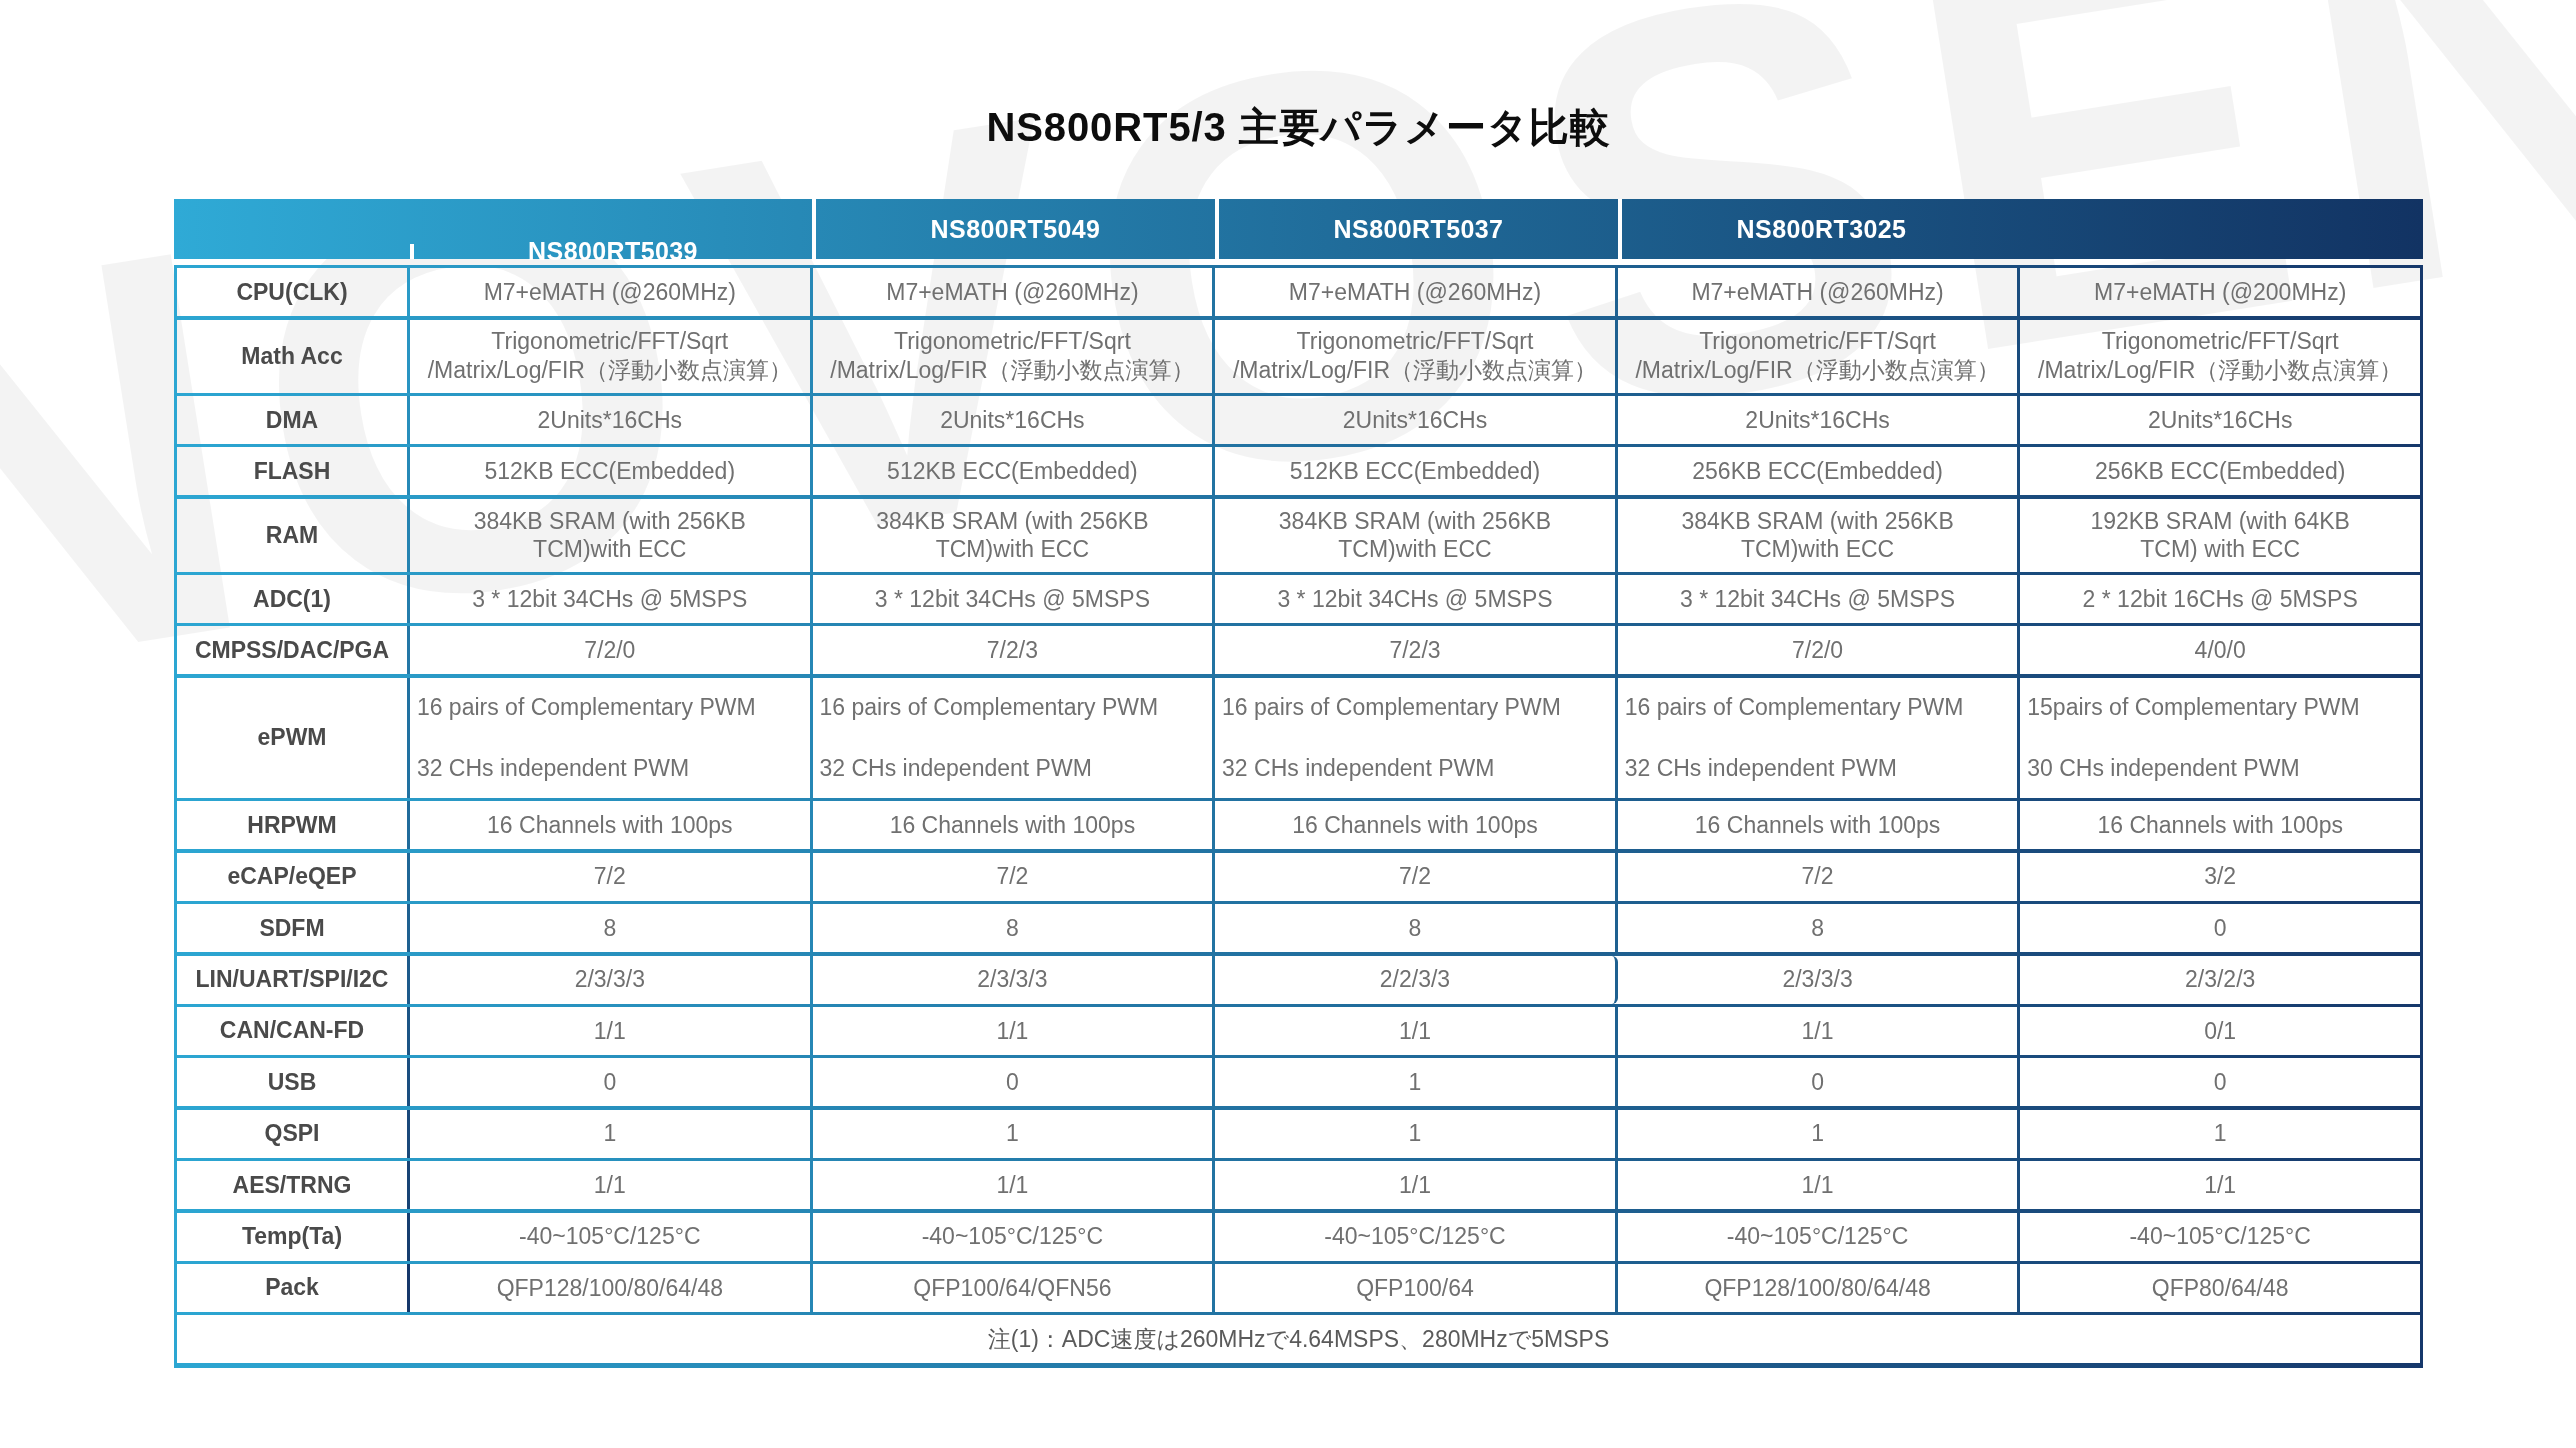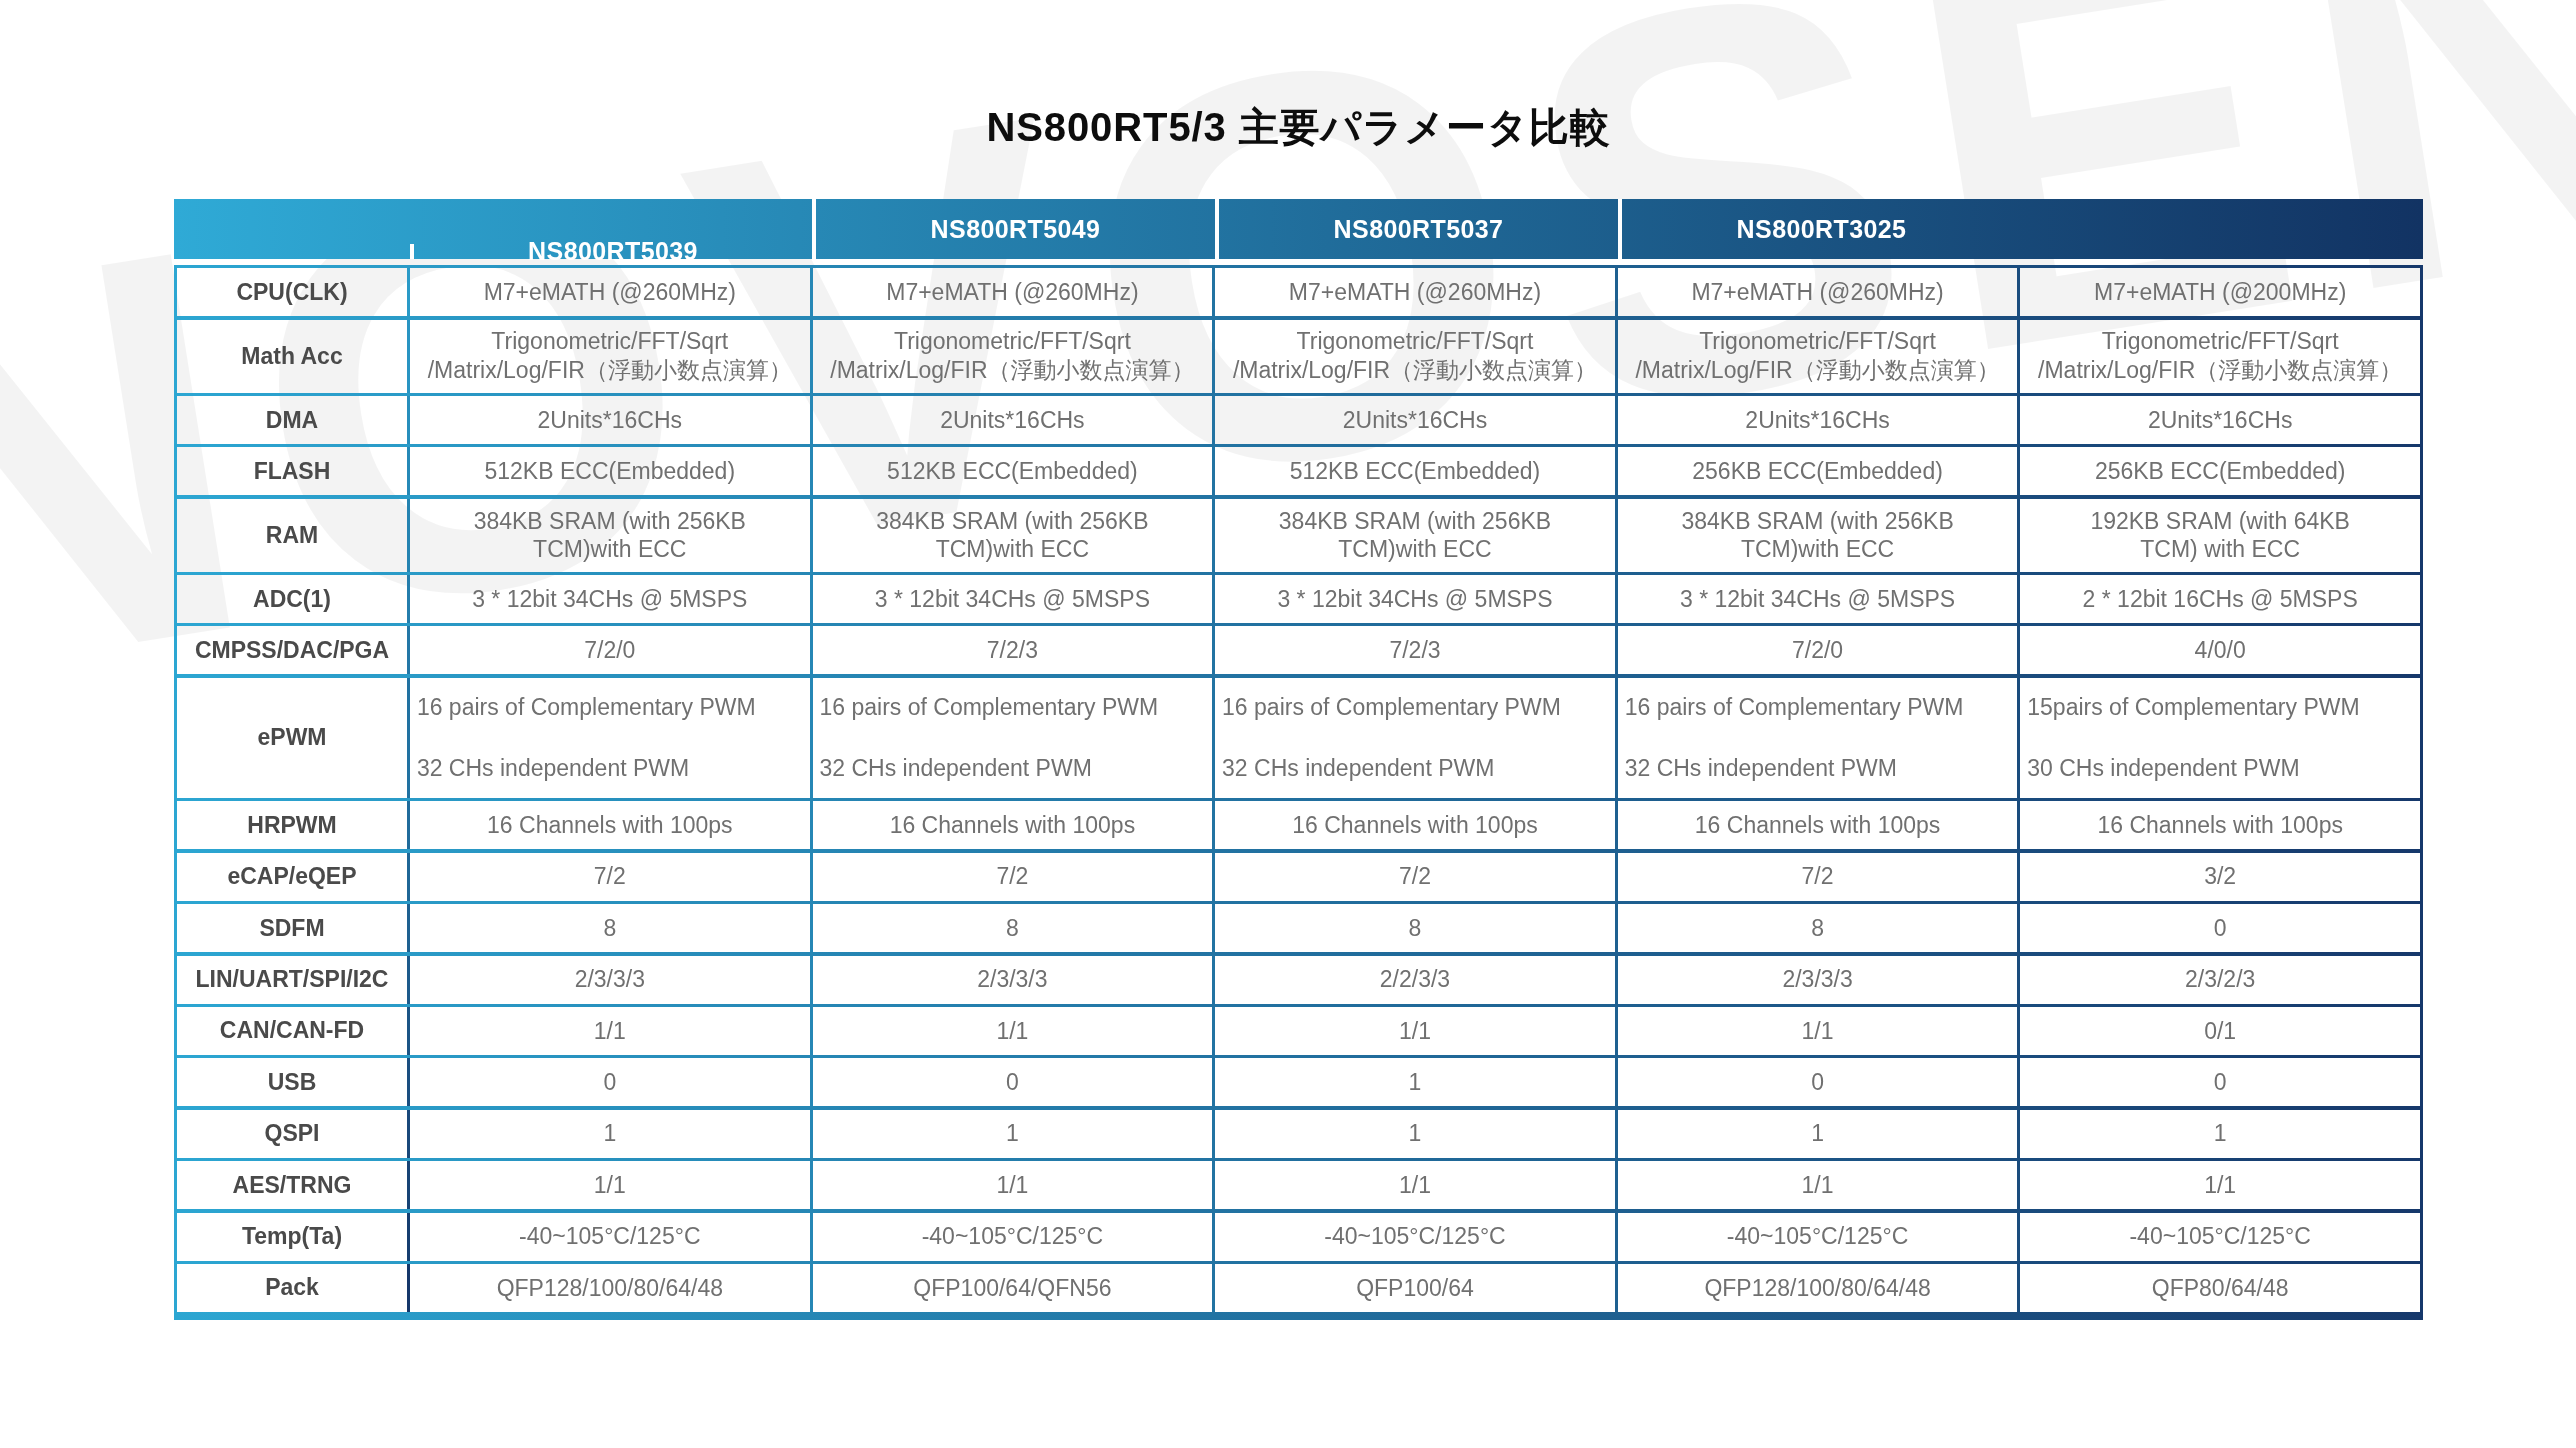--- a/index.html
+++ b/index.html
@@ -268,21 +268,21 @@
             <div class="vcell" style="border-right-color: rgb(34, 115, 162);">8</div>
             <div class="vcell" style="border-right-color: rgb(30, 96, 144);">8</div>
             <div class="vcell" style="border-right-color: rgb(26, 76, 125);">8</div>
             <div class="vcell">0</div>
           </div>
           <div class="hline"></div>
           <div class="row">
             <div class="lcell" style="border-right-color: rgb(28, 90, 139);">LIN/UART/SPI/I2C</div>
             <div class="vcell" style="border-right-color: rgb(38, 135, 181);">2/3/3/3</div>
             <div class="vcell" style="border-right-color: rgb(34, 115, 162);">2/3/3/3</div>
-            <div class="vcell" style="border-right-color: rgb(30, 96, 144);">2/2/3/3</div>
+            <div class="vcell" style="border-right-color: rgb(30, 96, 144); border-radius: 6px;">2/2/3/3</div>
             <div class="vcell" style="border-right-color: rgb(26, 76, 125);">2/3/3/3</div>
             <div class="vcell">2/3/2/3</div>
           </div>
           <div class="hline"></div>
           <div class="row">
             <div class="lcell" style="border-right-color: rgb(27, 84, 133);">CAN/CAN-FD</div>
             <div class="vcell" style="border-right-color: rgb(38, 135, 181);">1/1</div>
             <div class="vcell" style="border-right-color: rgb(34, 115, 162);">1/1</div>
             <div class="vcell" style="border-right-color: rgb(30, 96, 144);">1/1</div>
             <div class="vcell" style="border-right-color: rgb(26, 76, 125);">1/1</div>
@@ -328,19 +328,20 @@
           <div class="row">
             <div class="lcell" style="border-right-color: rgb(21, 55, 106);">Pack</div>
             <div class="vcell" style="border-right-color: rgb(38, 135, 181);">QFP128/100/80/64/48</div>
             <div class="vcell" style="border-right-color: rgb(34, 115, 162);">QFP100/64/QFN56</div>
             <div class="vcell" style="border-right-color: rgb(30, 96, 144);">QFP100/64</div>
             <div class="vcell" style="border-right-color: rgb(26, 76, 125);">QFP128/100/80/64/48</div>
             <div class="vcell">QFP80/64/48</div>
           </div>
           <div class="hline"></div>
         </div>
+      <div class="noterow">注(1)：ADC速度は260MHzで4.64MSPS、280MHzで5MSPS</div>
     </div>
 
     <div class="bline"></div>
   </div>
 
 </div>
 
 
 </body></html>

